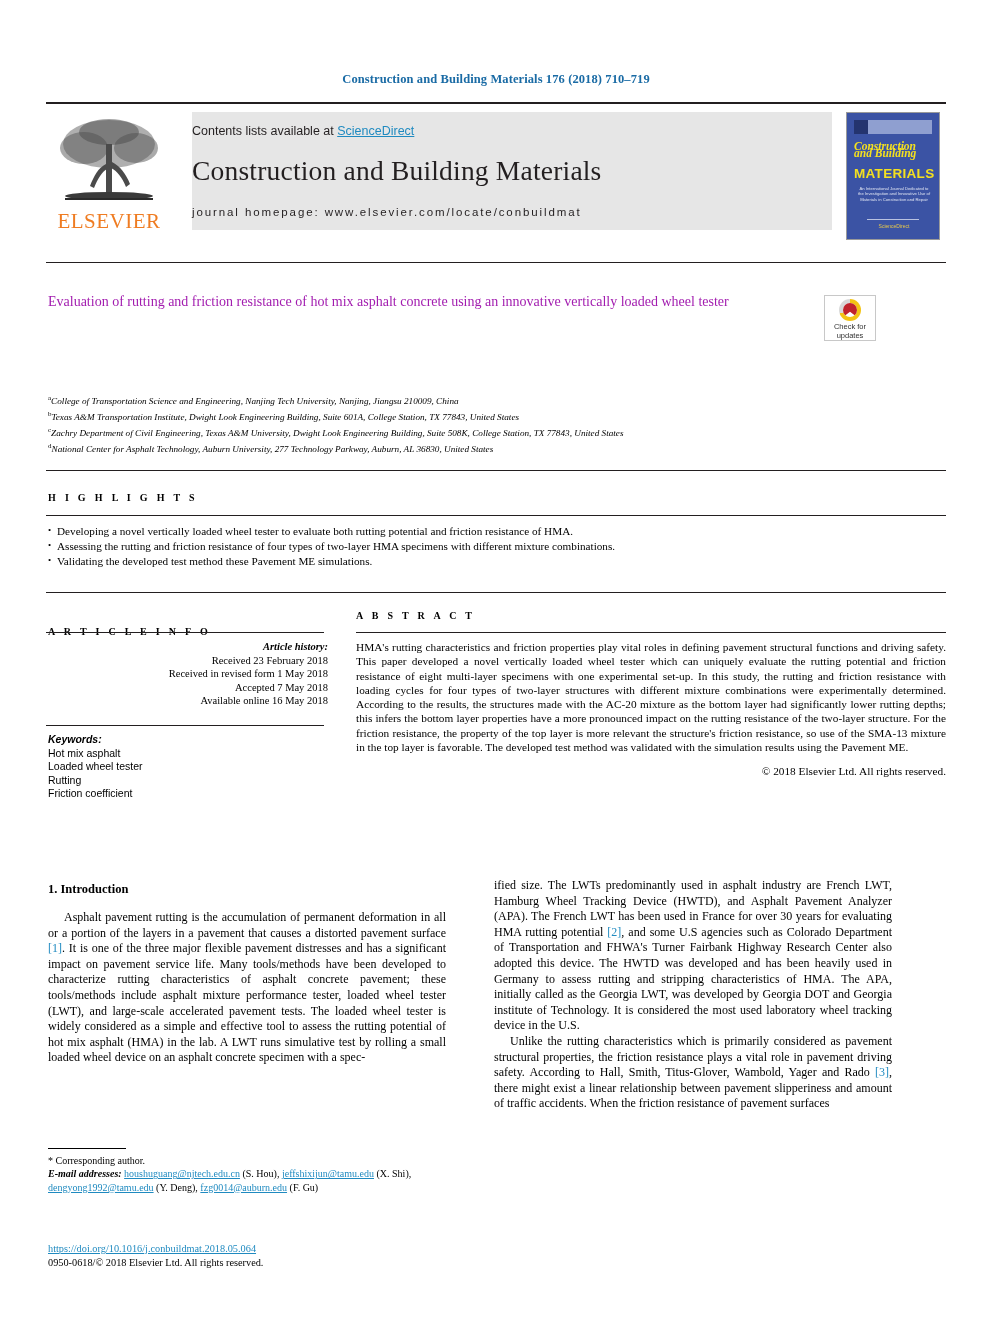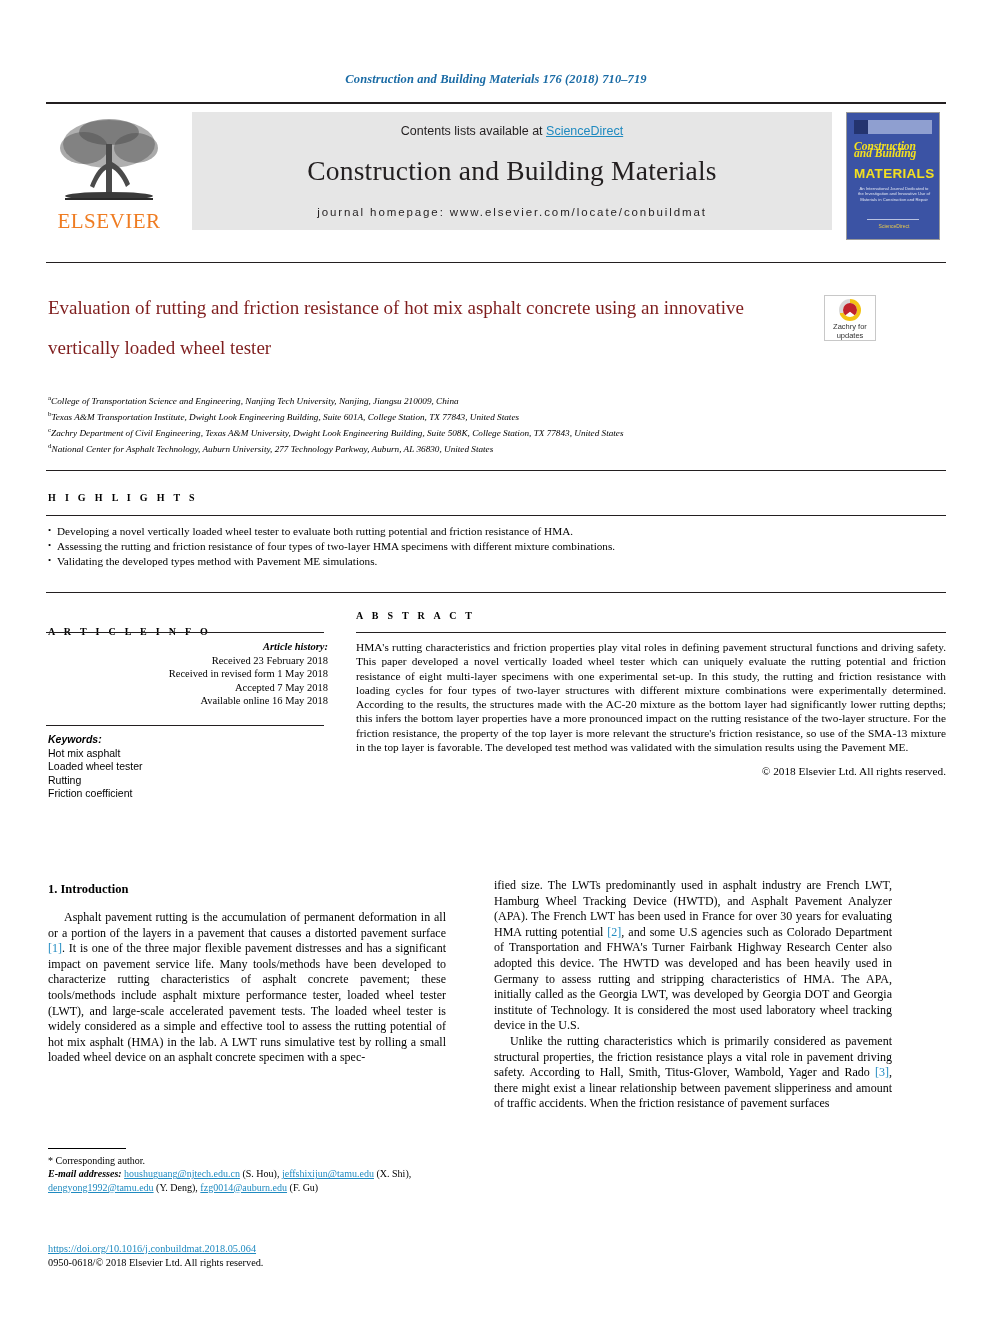--- a/index.html
+++ b/index.html
@@ -25,21 +25,20 @@
   
   .running-head {
     position: absolute;
     top: 72px;
     left: 0;
     width: 992px;
     text-align: center;
     font-family: "Liberation Serif", serif;
     font-size: 12.5px;
     font-weight: bold;
-    font-style: italic;
     color: #1a6ba5;
     letter-spacing: .1px;
   }
 
   
   .masthead {
     position: absolute;
     top: 102px;
     left: 46px;
     width: 900px;
@@ -63,21 +62,20 @@
     margin-top: -1px;
     font-weight: normal;
   }
   .journal-box {
     flex: 1 1 auto;
     background: #e6e6e6;
     margin-left: 20px;
     height: 118px;
     box-sizing: border-box;
     padding-top: 12px;
-    text-align: center;
     position: relative;
   }
   .contents-line {
     font-family: "Liberation Sans", sans-serif;
     font-size: 12.5px;
     color: #231f20;
   }
   .contents-line .sd {
     color: #1f8ac0;
   }
@@ -146,21 +144,21 @@
   }
 
   
   .title-rule {
     position: absolute; top: 262px; left: 46px; width: 900px;
     border-top: 1px solid #231f20;
   }
   .title {
     position: absolute; top: 288px; left: 48px; width: 760px;
     font-family: "Liberation Serif", serif;
-    font-size: 19px; line-height: 40px; color: #7f1d1d;
+    font-size: 14px; line-height: 28px; color: #a21caf;
   }
   .crossmark {
     position: absolute; top: 295px; left: 824px;
     width: 52px; height: 46px;
     border: 1px solid #c8c8c8; background: #fff;
     text-align: center; box-sizing: border-box; padding-top: 3px;
   }
   .cm-ring {
     width: 22px; height: 22px; margin: 0 auto;
     border-radius: 50%;
@@ -355,40 +353,40 @@
   </div>
 
   <div class="title-rule"></div>
   <div class="title">Evaluation of rutting and friction resistance of hot mix asphalt concrete using an innovative vertically loaded wheel tester</div>
 
   <div class="crossmark">
     <div class="cm-ring">
         <div class="cm-inner"></div>
       </div>
     <div class="cm-text">
-      <span>Zachry for</span><br>
+      <span>Check for</span><br>
       <span>updates</span>
     </div>
   </div>
 
 
   <div class="affils">
       <div><sup>a</sup>College of Transportation Science and Engineering, Nanjing Tech University, Nanjing, Jiangsu 210009, China</div>
       <div><sup>b</sup>Texas A&amp;M Transportation Institute, Dwight Look Engineering Building, Suite 601A, College Station, TX 77843, United States</div>
       <div><sup>c</sup>Zachry Department of Civil Engineering, Texas A&amp;M University, Dwight Look Engineering Building, Suite 508K, College Station, TX 77843, United States</div>
       <div><sup>d</sup>National Center for Asphalt Technology, Auburn University, 277 Technology Parkway, Auburn, AL 36830, United States</div>
     </div>
 
   <div class="hl-rule-top"></div>
   <div class="hl-head">H I G H L I G H T S</div>
   <div class="hl-rule-mid"></div>
   <ul class="hl-list">
       <li>Developing a novel vertically loaded wheel tester to evaluate both rutting potential and friction resistance of HMA.</li>
       <li>Assessing the rutting and friction resistance of four types of two-layer HMA specimens with different mixture combinations.</li>
-      <li>Validating the developed types method with Pavement ME simulations.</li>
+      <li>Validating the developed test method these Pavement ME simulations.</li>
     </ul>
 
   <div class="ai-rule-top"></div>
   <div class="ai-head">A R T I C L E  I N F O</div>
   <div class="ab-head">A B S T R A C T</div>
   <div class="ai-rule-2"></div>
   <div class="ab-rule-2"></div>
 
   <div class="ai-hist">
     <div class="lbl">Article history:</div>

